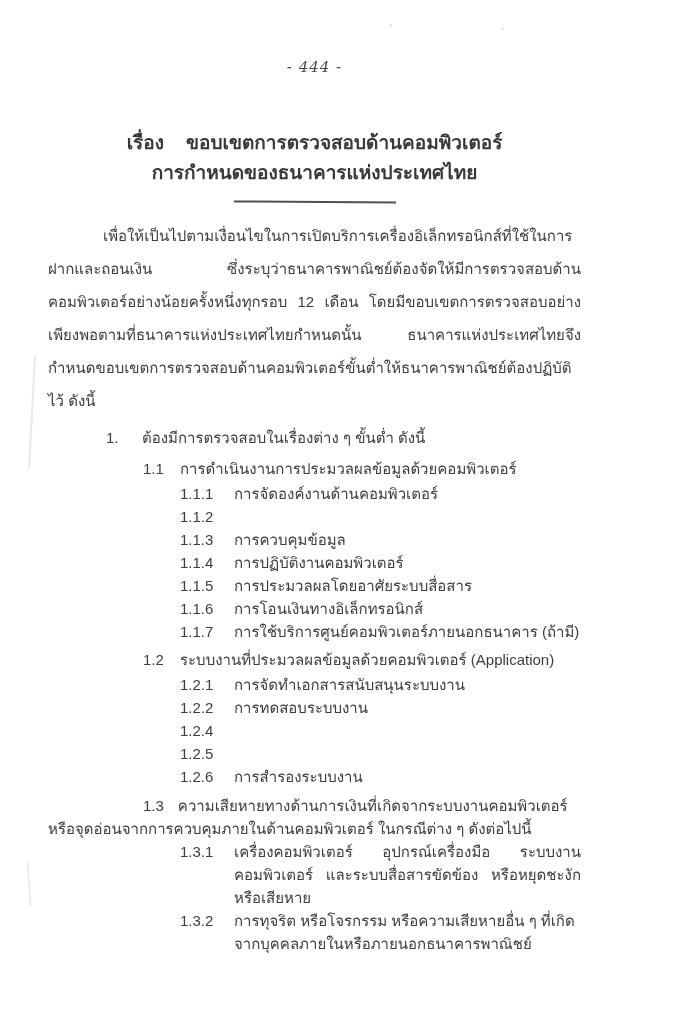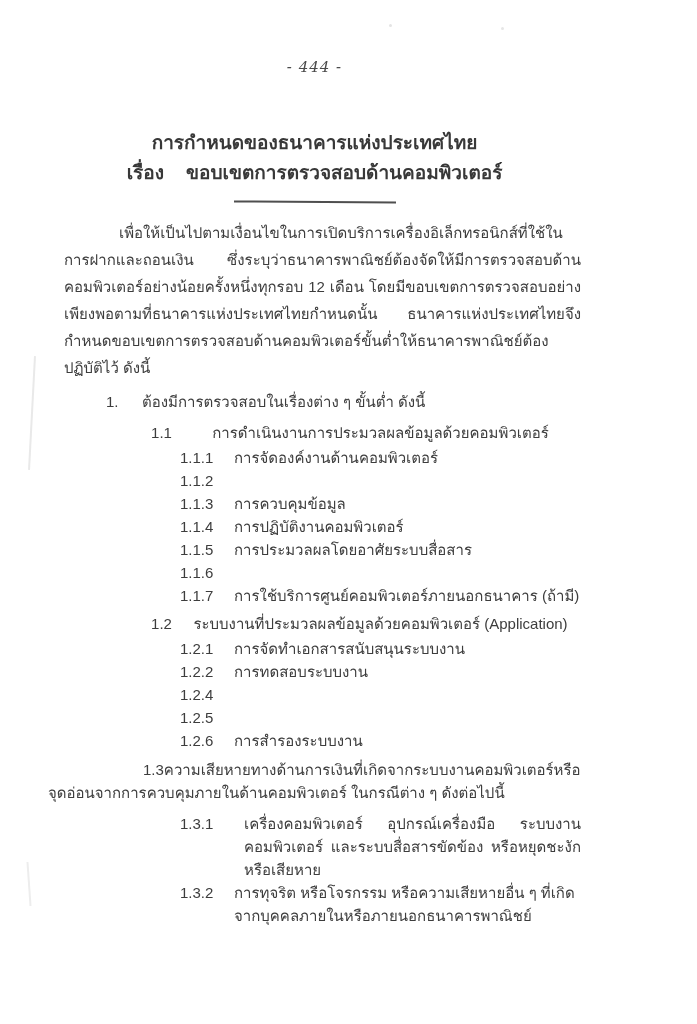--- a/index.html
+++ b/index.html
@@ -35,64 +35,64 @@
     color: #383838;
   }
   .subject-gap { display: inline-block; width: 22px; }
   .title-rule {
     width: 162px; height: 2px;
     background: #4f4f4f;
     margin: 13px auto 0 auto;
     transform: rotate(0.4deg);
   }
   .intro {
-    margin: 16px 0 0 16px;
+    margin: 16px 0 0 0;
     font-size: 15px;
-    line-height: 27px;
+    line-height: 33px;
     text-align: justify;
     text-indent: 55px;
     color: #3d3d3d;
   }
   .list { margin-top: 7px; font-size: 15px; }
   .row { display: flex; line-height: 23px; }
   .row .num { flex: 0 0 auto; }
   .row .txt { flex: 1 1 auto; }
   .item1 { margin-left: 58px; margin-bottom: 5px; line-height: 27px; }
   .item1 .num { width: 36px; }
-  .level2 { margin-left: 95px; margin-top: 4px; line-height: 26px; text-align: center; }
+  .level2 { margin-left: 95px; margin-top: 4px; line-height: 26px; }
   .level2 .num { width: 37px; }
   .level3 { margin-left: 132px; }
   .level3 .num { width: 54px; }
   .sec13 {
     margin: 6px 0 0 0;
     font-size: 15px;
     line-height: 23px;
     text-indent: 95px;
     text-align: justify;
   }
-  .sec13 .num { }
-  .sub13 { margin-top: 8px; gap: 10px; }
+  .sec13 .num { margin-right: 14px; }
+  .sub13 { margin-top: 0; }
   .sub13 .txt { text-align: justify; max-width: 418px; }
   
   .artifact { position: absolute; pointer-events: none; }
   .art-left-1 { left: 31px; top: 356px; width: 2px; height: 114px; background: #e9e9e9; transform: rotate(3deg); }
   .art-left-2 { left: 28px; top: 862px; width: 2px; height: 44px; background: #ededed; transform: rotate(-4deg); }
   .art-speck-1 { left: 389px; top: 24px; width: 3px; height: 3px; background: #e4e4e4; border-radius: 50%; }
   .art-speck-2 { left: 501px; top: 27px; width: 3px; height: 3px; background: #e6e6e6; border-radius: 50%; }
 </style>
 </head>
 <body>
 
 <div class="page">
 
   <div class="page-number">- 444 -</div>
 
   <div class="title-block">
+    <div class="title-line"><span>เรื่อง</span><span class="subject-gap"></span><span>ขอบเขตการตรวจสอบด้านคอมพิวเตอร์</span></div>
     <div class="title-line">การกำหนดของธนาคารแห่งประเทศไทย</div>
-    <div class="title-line"><span>เรื่อง</span><span class="subject-gap"></span><span>ขอบเขตการตรวจสอบด้านคอมพิวเตอร์</span></div>
     <div class="title-rule"></div>
   </div>
 
   <p class="intro">เพื่อให้เป็นไปตามเงื่อนไขในการเปิดบริการเครื่องอิเล็กทรอนิกส์ที่ใช้ในการฝากและถอนเงิน ซึ่งระบุว่าธนาคารพาณิชย์ต้องจัดให้มีการตรวจสอบด้านคอมพิวเตอร์อย่างน้อยครั้งหนึ่งทุกรอบ 12 เดือน โดยมีขอบเขตการตรวจสอบอย่างเพียงพอตามที่ธนาคารแห่งประเทศไทยกำหนดนั้น ธนาคารแห่งประเทศไทยจึงกำหนดขอบเขตการตรวจสอบด้านคอมพิวเตอร์ขั้นต่ำให้ธนาคารพาณิชย์ต้องปฏิบัติไว้ ดังนี้</p>
 
   <div class="list">
 
     <div class="row item1">
       <span class="num">1.</span>
       <span class="txt">ต้องมีการตรวจสอบในเรื่องต่าง ๆ ขั้นต่ำ ดังนี้</span>
@@ -116,20 +116,21 @@
     <div class="row level3">
       <span class="num">1.1.4</span>
       <span class="txt">การปฏิบัติงานคอมพิวเตอร์</span>
     </div>
     <div class="row level3">
       <span class="num">1.1.5</span>
       <span class="txt">การประมวลผลโดยอาศัยระบบสื่อสาร</span>
     </div>
     <div class="row level3">
       <span class="num">1.1.6</span>
+      <span class="txt">การโอนเงินทางอิเล็กทรอนิกส์</span>
     </div>
     <div class="row level3">
       <span class="num">1.1.7</span>
       <span class="txt">การใช้บริการศูนย์คอมพิวเตอร์ภายนอกธนาคาร  (ถ้ามี)</span>
     </div>
 
     <div class="row level2">
       <span class="num">1.2</span>
       <span class="txt">ระบบงานที่ประมวลผลข้อมูลด้วยคอมพิวเตอร์  (Application)</span>
     </div>

